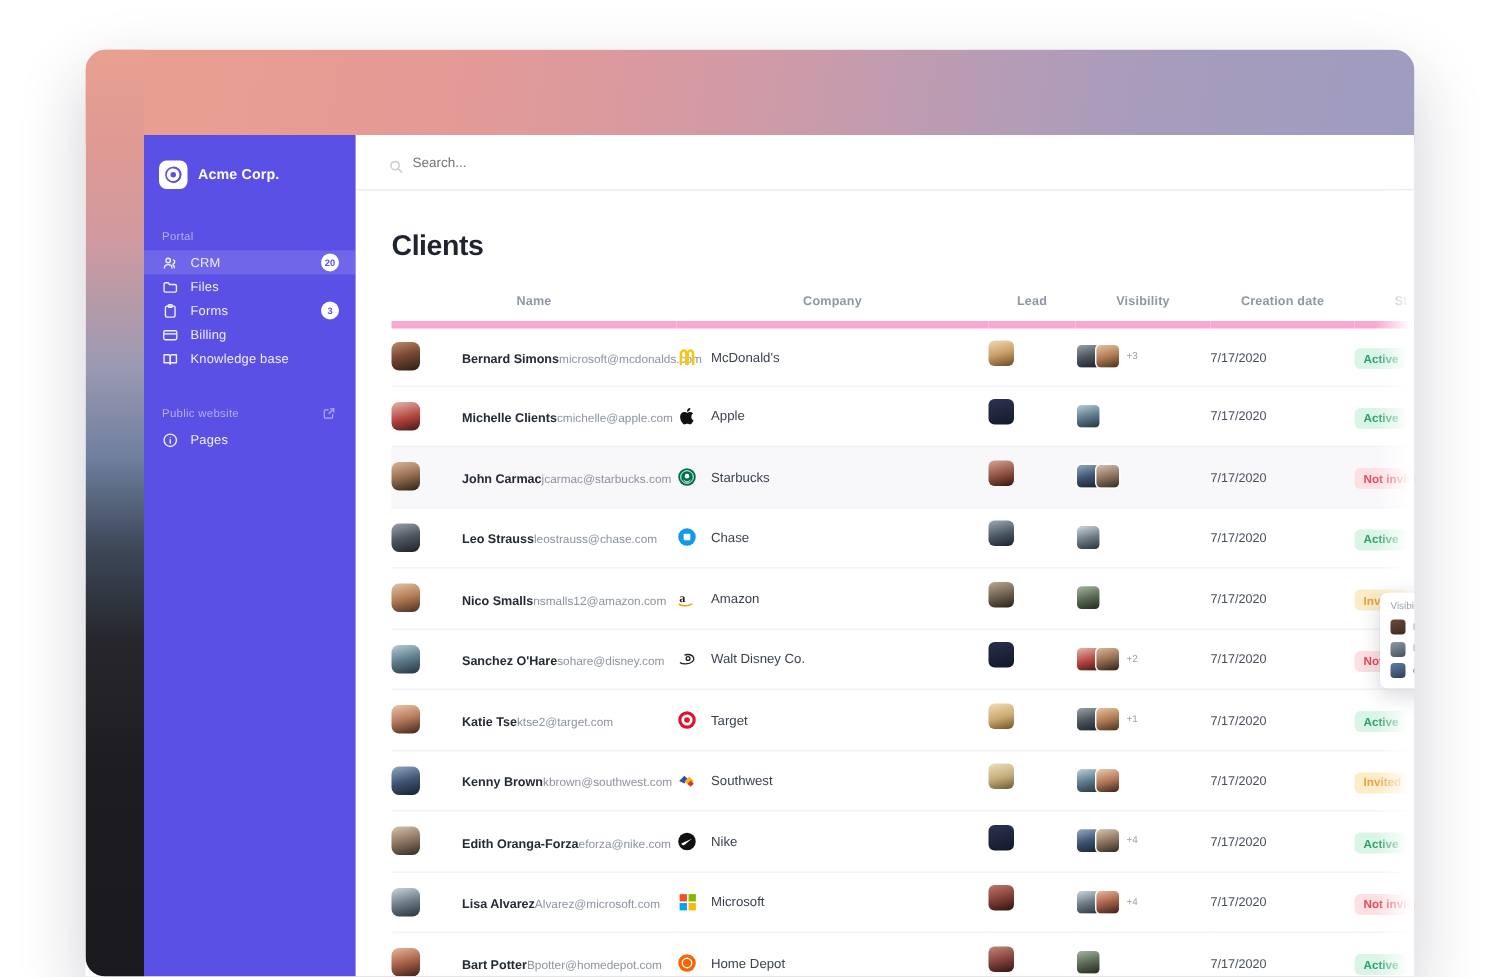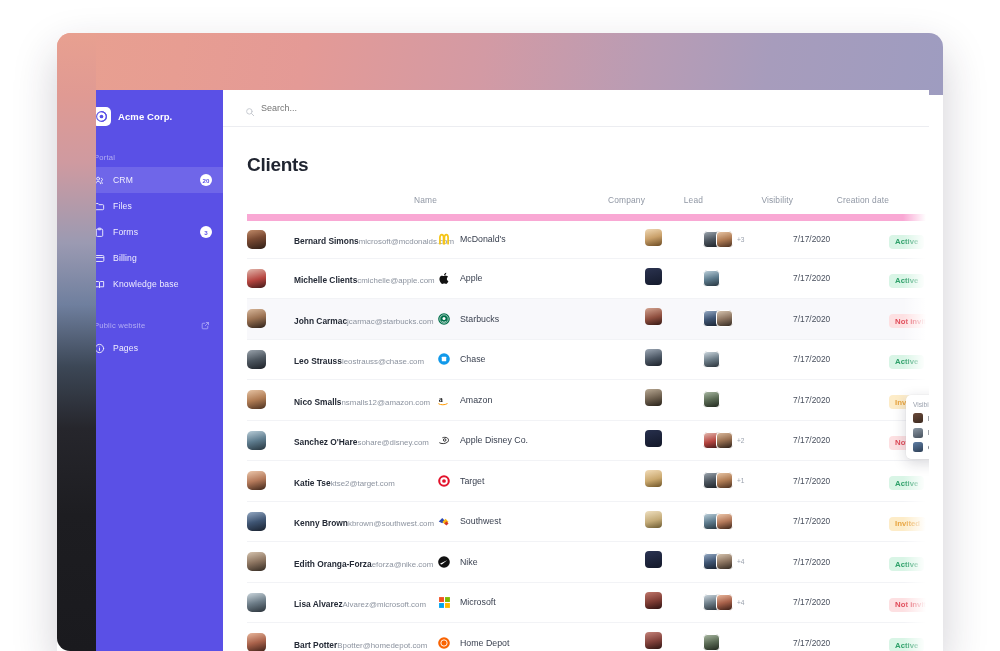--- a/index.html
+++ b/index.html
@@ -34,21 +34,21 @@
       #e8a090 0%, #e09a93 10%, #cf9aa0 21%,
       #9b9ab2 34%, #6f7f9e 44%, #3c4756 54%,
       #26262c 64%, #1d1d21 78%, #1a1a1e 100%);
     border-bottom-left-radius: 13px;
     z-index: 4;
   }
 
   
   #app {
     position: absolute;
-    left: 25px; top: 57px;
+    left: 39px; top: 57px;
     width: 847px; height: 561px;
     background: #f9a8d4;
     display: flex;
     overflow: hidden;
   }
 
   
   #sidebar {
     width: 141px; flex: 0 0 141px;
     background: #5a50e6;
@@ -75,21 +75,21 @@
     font-size: 7.6px; color: #b4aef4;
     padding: 0 0 0 12px; margin-top: 24px; margin-bottom: 5px;
     letter-spacing: .2px;
   }
   .nav-section-label.with-action {
     display: flex; align-items: center; justify-content: space-between;
     padding-right: 13px;
   }
   .nav-item {
     display: flex; align-items: center;
-    height: 26px; padding: 0 11px 0 12px;
+    height: 16px; padding: 0 11px 0 12px;
     gap: 8px; cursor: pointer; position: relative;
   }
   .nav-item.active { background: rgba(255,255,255,.13); }
   .nav-icon { width: 11px; height: 11px; flex: 0 0 11px; opacity: .92; }
   .nav-icon svg { display: block; }
   .nav-label {
     font-size: 8.6px; color: #f0eefe; flex: 1;
     white-space: nowrap; letter-spacing: .15px;
   }
   .nav-badge {
@@ -118,23 +118,23 @@
   }
   #content { flex: 1; padding: 0 0 0 24px; overflow: hidden; position: relative; }
   .page-title {
     font-size: 19px; font-weight: bold; color: #1f2430;
     margin: 27px 0 19px 0; letter-spacing: -.3px;
   }
 
   
   table.clients { width: 100%; border-collapse: collapse; table-layout: fixed; }
   table.clients thead th {
-    font-size: 8.4px; font-weight: normal; color: #9097a4;
-    text-align: right; padding: 0 0 9px 0;
-    border-bottom: 7px solid #f9a8d4;
+    font-size: 8.4px; font-weight: bold; color: #9097a4;
+    text-align: center; padding: 0 0 9px 0;
+    border-bottom: 5px solid #f9a8d4;
     letter-spacing: .15px;
   }
   .col-name     { width: 190px; }
   .col-company  { width: 208px; }
   .col-lead     { width: 58px; }
   .col-vis      { width: 90px; }
   .col-date     { width: 96px; }
   .col-status   { width: 80px; }
 
   table.clients tbody tr { border-bottom: 1px solid #f2f3f6; height: 40.5px; }
@@ -492,21 +492,21 @@
                   </div>
                 </td>
                 <td>
                   <div class="company">
                     <span class="co-logo">
                       <svg width="14" height="14" viewBox="0 0 24 24" fill="none" stroke="#1d1d1f" stroke-width="1.5">
                         <path d="M4 16.5c2.6 2.3 10.5 2.6 14.4-1.2 2.6-2.6 1.3-6.6-2.8-7.6-3.4-.8-6.5.5-6.5.5"></path>
                         <circle cx="13.2" cy="12" r="2.2"></circle>
                       </svg>
                     </span>
-                    <span class="co-name">Apple Disney Co.</span>
+                    <span class="co-name">Walt Disney Co.</span>
                   </div>
                 </td>
                 <td><span class="lead-av" style="display:inline-block;background:linear-gradient(165deg,#27304d 0%,#121728 100%)"></span></td>
                 <td>
                   <div class="vis-group">
                     <span class="avatar-s" style="background:linear-gradient(165deg,#e2b7ac 0%,#b5443f 55%,#401a19 100%)"></span>
                     <span class="avatar-s" style="background:linear-gradient(165deg,#d8b79a 0%,#9a7152 48%,#2c2019 100%)"></span>
                     <span class="vis-more">+2</span>
                   </div>
                 </td>

